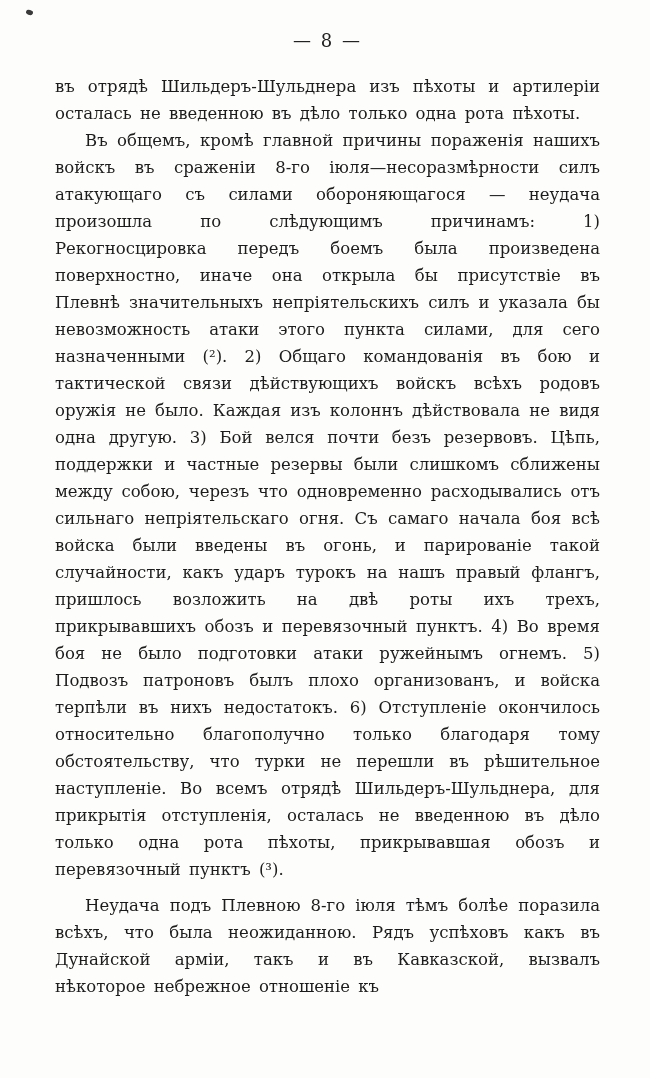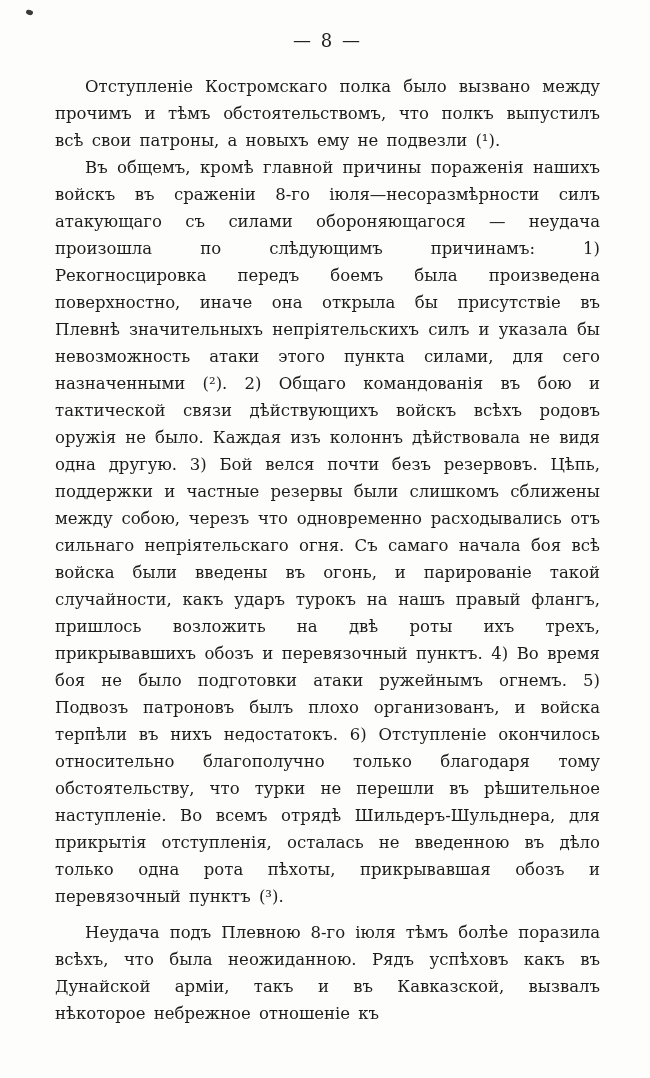--- a/index.html
+++ b/index.html
@@ -56,18 +56,18 @@
 </style>
 </head>
 <body>
 
 <div class="page">
   <div class="scan-speck"></div>
 
   <div class="page-number">— 8 —</div>
 
   <div class="main-text">
-    <p class="para">Отступленіе Костромскаго полка было вызвано между прочимъ и тѣмъ обстоятельствомъ, что полкъ выпустилъ всѣ свои патроны, а новыхъ ему не подвезли (¹).</p>
+    <p class="para no-indent">въ отрядѣ Шильдеръ-Шульднера изъ пѣхоты и артилеріи осталась не введенною въ дѣло только одна рота пѣхоты.</p>
     <p class="para">Въ общемъ, кромѣ главной причины пораженія нашихъ войскъ въ сраженіи 8-го іюля—несоразмѣрности силъ атакующаго съ силами обороняющагося — неудача произошла по слѣдующимъ причинамъ: 1) Рекогносцировка передъ боемъ была произведена поверхностно, иначе она открыла бы присутствіе въ Плевнѣ значительныхъ непріятельскихъ силъ и указала бы невозможность атаки этого пункта силами, для сего назначенными (²). 2) Общаго командованія въ бою и тактической связи дѣйствующихъ войскъ всѣхъ родовъ оружія не было. Каждая изъ колоннъ дѣйствовала не видя одна другую. 3) Бой велся почти безъ резервовъ. Цѣпь, поддержки и частные резервы были слишкомъ сближены между собою, черезъ что одновременно расходывались отъ сильнаго непріятельскаго огня. Съ самаго начала боя всѣ войска были введены въ огонь, и парированіе такой случайности, какъ ударъ турокъ на нашъ правый флангъ, пришлось возложить на двѣ роты ихъ трехъ, прикрывавшихъ обозъ и перевязочный пунктъ. 4) Во время боя не было подготовки атаки ружейнымъ огнемъ. 5) Подвозъ патроновъ былъ плохо организованъ, и войска терпѣли въ нихъ недостатокъ. 6) Отступленіе окончилось относительно благополучно только благодаря тому обстоятельству, что турки не перешли въ рѣшительное наступленіе. Во всемъ отрядѣ Шильдеръ-Шульднера, для прикрытія отступленія, осталась не введенною въ дѣло только одна рота пѣхоты, прикрывавшая обозъ и перевязочный пунктъ (³).</p>
     <p class="para gap-before">Неудача подъ Плевною 8-го іюля тѣмъ болѣе поразила всѣхъ, что была неожиданною. Рядъ успѣховъ какъ въ Дунайской арміи, такъ и въ Кавказской, вызвалъ нѣкоторое небрежное отношеніе къ</p>
   </div>
 
 </div>
 
 </body></html>

